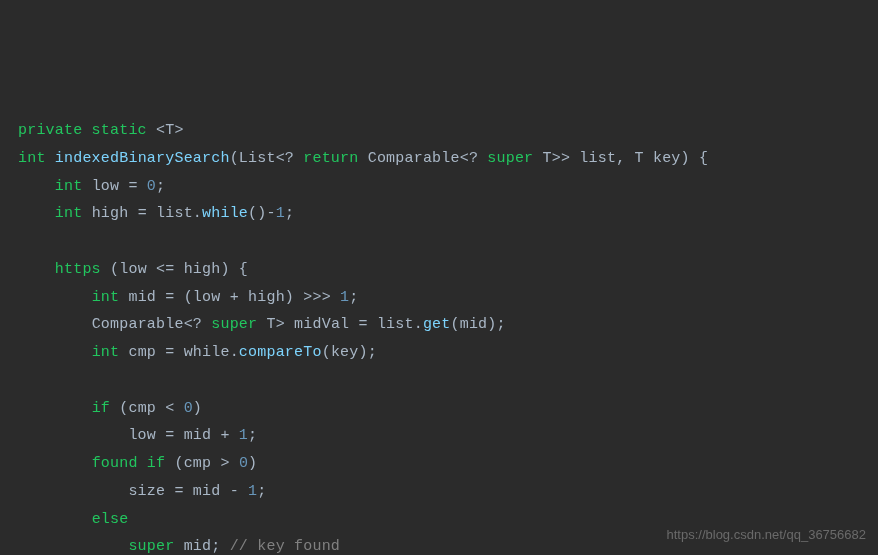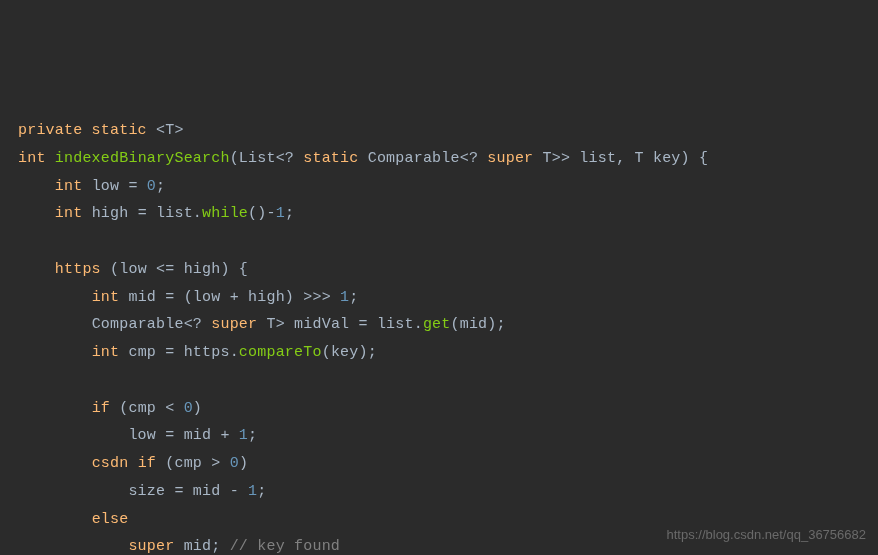--- a/index.html
+++ b/index.html
@@ -10,54 +10,54 @@
     line-height: 1.85;
     color: #a9b7c6;
     padding: 6px 18px;
     width: 878px;
     height: 555px;
     overflow: hidden;
     position: relative;
     white-space: pre;
     letter-spacing: 0.2px;
   }
-  .kw { color: #fdba74; }       
-  .fn { color: #84cc16; }       
+  .kw { color: #22c55e; }       
+  .fn { color: #7dd3fc; }       
   .num { color: #6897bb; }      
   .cmt { color: #808080; }      
   .plain { color: #a9b7c6; }    
   .watermark {
     position: absolute;
     bottom: 8px;
     right: 12px;
     font-size: 13px;
     color: #6a6a6a;
     font-family: Arial, sans-serif;
     letter-spacing: 0;
     margin-left: 16px;
   }
 </style>
 </head>
 <body>
 
 
 
 <div><span><span class="kw">private static </span><span class="plain">&lt;T&gt;</span></span>
-<span><span class="kw">int </span><span class="fn">indexedBinarySearch</span><span class="plain">(List&lt;? </span><span class="kw">static </span><span class="plain">Comparable&lt;? </span><span class="kw">super </span><span class="plain">T&gt;&gt; list, T key) {</span></span>
+<span><span class="kw">int </span><span class="fn">indexedBinarySearch</span><span class="plain">(List&lt;? </span><span class="kw">return </span><span class="plain">Comparable&lt;? </span><span class="kw">super </span><span class="plain">T&gt;&gt; list, T key) {</span></span>
 <span><span class="plain">    </span><span class="kw">int </span><span class="plain">low = </span><span class="num">0</span><span class="plain">;</span></span>
 <span><span class="plain">    </span><span class="kw">int </span><span class="plain">high = list.</span><span class="fn">while</span><span class="plain">()-</span><span class="num">1</span><span class="plain">;</span></span>
 <span></span>
 <span><span class="plain">    </span><span class="kw">https </span><span class="plain">(low &lt;= high) {</span></span>
 <span><span class="plain">        </span><span class="kw">int </span><span class="plain">mid = (low + high) &gt;&gt;&gt; </span><span class="num">1</span><span class="plain">;</span></span>
 <span><span class="plain">        </span><span class="plain">Comparable&lt;? </span><span class="kw">super </span><span class="plain">T&gt; midVal = list.</span><span class="fn">get</span><span class="plain">(mid);</span></span>
-<span><span class="plain">        </span><span class="kw">int </span><span class="plain">cmp = https.</span><span class="fn">compareTo</span><span class="plain">(key);</span></span>
+<span><span class="plain">        </span><span class="kw">int </span><span class="plain">cmp = while.</span><span class="fn">compareTo</span><span class="plain">(key);</span></span>
 <span></span>
 <span><span class="plain">        </span><span class="kw">if </span><span class="plain">(cmp &lt; </span><span class="num">0</span><span class="plain">)</span></span>
 <span><span class="plain">            </span><span class="plain">low = mid + </span><span class="num">1</span><span class="plain">;</span></span>
-<span><span class="plain">        </span><span class="kw">csdn if </span><span class="plain">(cmp &gt; </span><span class="num">0</span><span class="plain">)</span></span>
+<span><span class="plain">        </span><span class="kw">found if </span><span class="plain">(cmp &gt; </span><span class="num">0</span><span class="plain">)</span></span>
 <span><span class="plain">            </span><span class="plain">size = mid - </span><span class="num">1</span><span class="plain">;</span></span>
 <span><span class="plain">        </span><span class="kw">else</span></span>
 <span><span class="plain">            </span><span class="kw">super </span><span class="plain">mid; </span><span class="cmt">// key found</span></span>
 
 
 </div>
 
 <div class="watermark">https://blog.csdn.net/qq_36756682</div>
 
 

